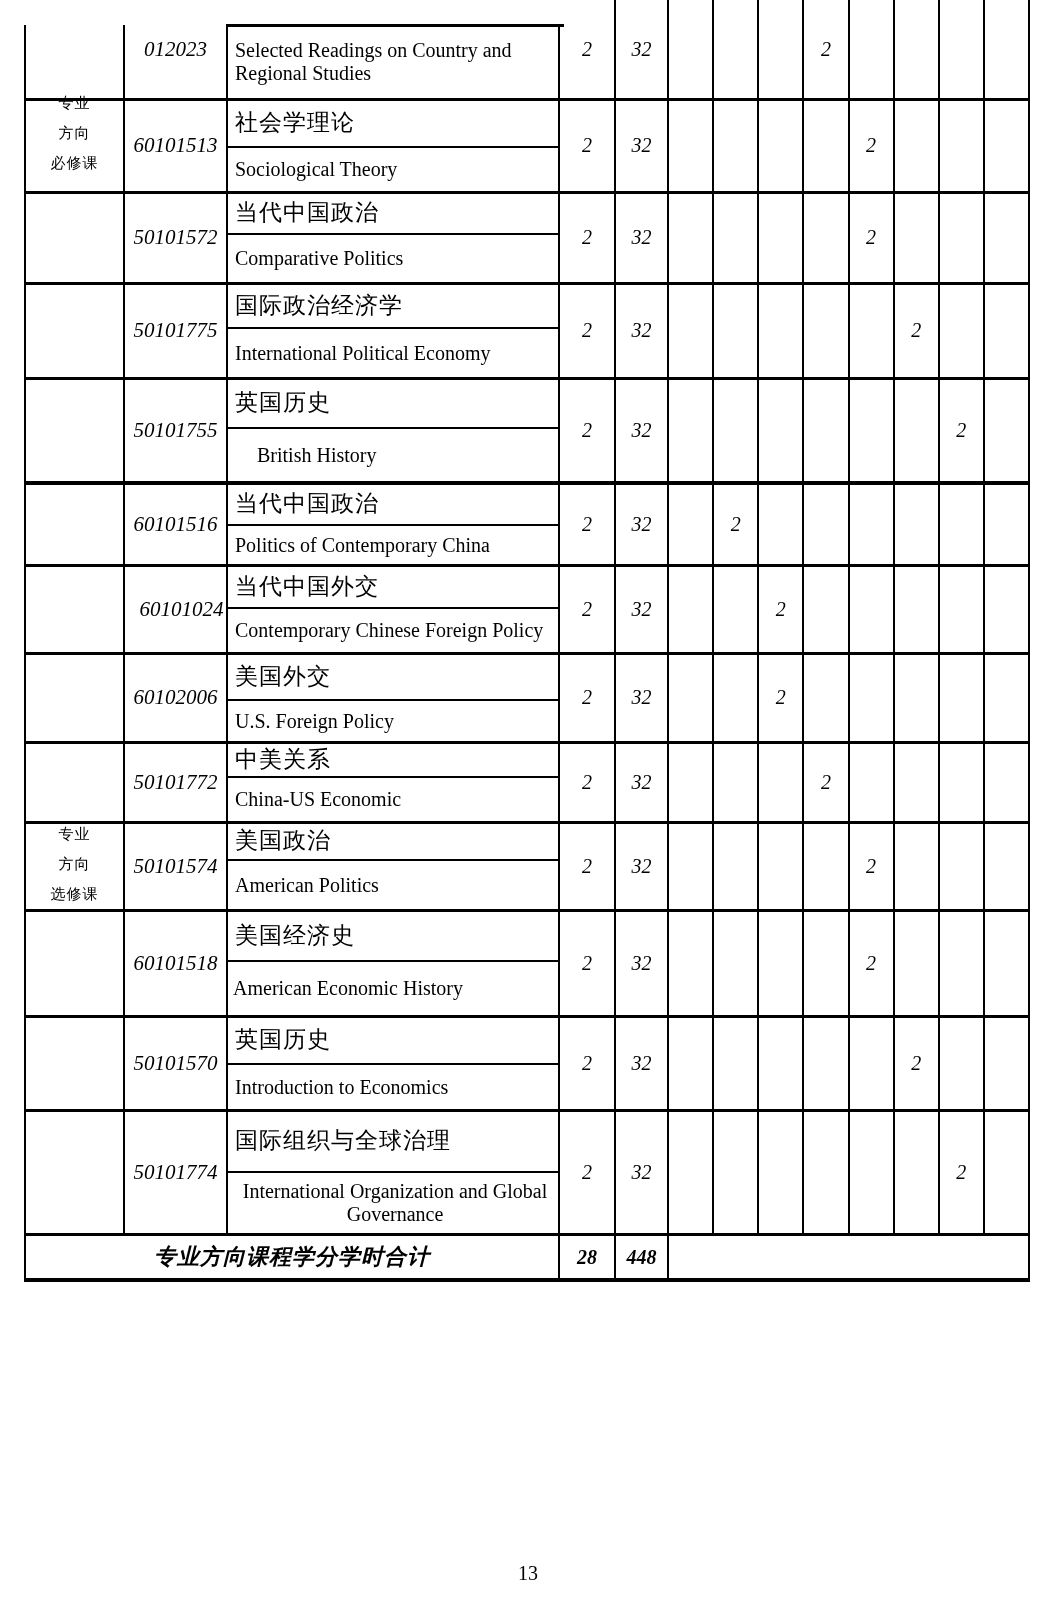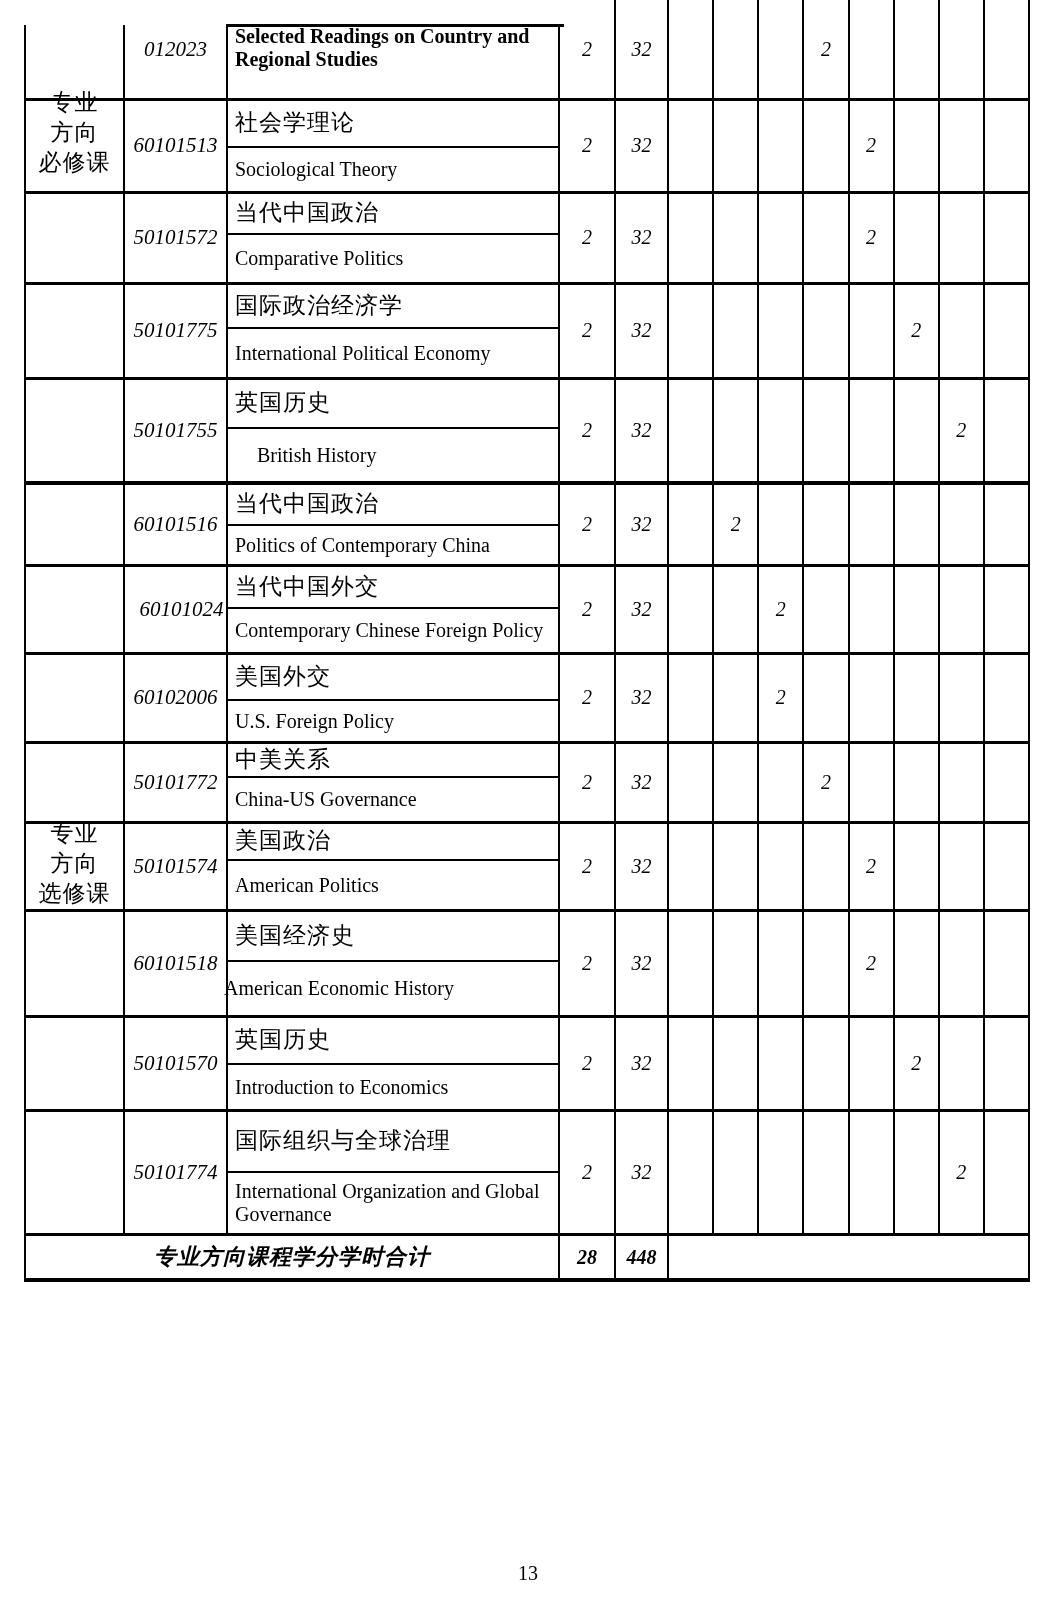--- a/index.html
+++ b/index.html
@@ -25,21 +25,21 @@
   .center{justify-content:center;text-align:center;font-style:italic;}
   .nametext{padding-left:7px;padding-right:3px;line-height:23px;}
   .zh{font-size:23px;letter-spacing:1px;line-height:26px;}
   .en{font-size:20px;}
   .code{font-size:21px;}
   .num{font-size:20px;}
   .bold{font-weight:bold;}
   .seclabel{
     flex-direction:column;
     justify-content:center;
-    font-size:23px;
+    font-size:15px;
     line-height:30px;
     text-align:center;
     letter-spacing:1px;
   }
   .totallabel{font-size:22px;letter-spacing:1px;}
   #page-number-box{
     position:absolute;
     display:flex;justify-content:center;align-items:center;
     font-size:20px;
   }
@@ -94,21 +94,21 @@
         <div>专业</div>
         <div>方向</div>
         <div>必修课</div>
       </div>
       <div class="cell seclabel" style="left: 27px; top: 816px; width: 95px; height: 96px;">
         <div>专业</div>
         <div>方向</div>
         <div>选修课</div>
       </div>
       <div class="cell center code" style="left: 124px; top: 0px; width: 103px; height: 99px;">012023</div>
-      <div class="cell en nametext" style="left: 228px; top: 12px; width: 330px; height: 72px; font-weight: bold;">Selected Readings on Country and Regional Studies</div>
+      <div class="cell en nametext" style="left: 228px; top: 26px; width: 330px; height: 72px;">Selected Readings on Country and Regional Studies</div>
       <div class="cell center num" style="left: 559px; top: 0px; width: 56px; height: 99px;">2</div>
       <div class="cell center num" style="left: 615px; top: 0px; width: 53px; height: 99px;">32</div>
       <div class="cell center num" style="left: 803.375px; top: 0px; width: 45.125px; height: 99px;">2</div>
       <div class="cell center code" style="left: 124px; top: 99px; width: 103px; height: 93px;">60101513</div>
       <div class="cell zh nametext" style="left: 228px; top: 100px; width: 330px; height: 46px;">社会学理论</div>
       <div class="cell en nametext" style="left: 228px; top: 148px; width: 330px; height: 43px; border-radius: 20px;">Sociological Theory</div>
       <div class="cell center num" style="left: 559px; top: 99px; width: 56px; height: 93px;">2</div>
       <div class="cell center num" style="left: 615px; top: 99px; width: 53px; height: 93px;">32</div>
       <div class="cell center num" style="left: 848.5px; top: 99px; width: 45.125px; height: 93px;">2</div>
       <div class="cell center code" style="left: 124px; top: 192px; width: 103px; height: 91px;">50101572</div>
@@ -142,45 +142,45 @@
       <div class="cell center num" style="left: 615px; top: 565px; width: 53px; height: 88px;">32</div>
       <div class="cell center num" style="left: 758.25px; top: 565px; width: 45.125px; height: 88px;">2</div>
       <div class="cell center code" style="left: 124px; top: 653px; width: 103px; height: 89px;">60102006</div>
       <div class="cell zh nametext" style="left: 228px; top: 654px; width: 330px; height: 45px;">美国外交</div>
       <div class="cell en nametext" style="left: 228px; top: 701px; width: 330px; height: 40px;">U.S. Foreign Policy</div>
       <div class="cell center num" style="left: 559px; top: 653px; width: 56px; height: 89px;">2</div>
       <div class="cell center num" style="left: 615px; top: 653px; width: 53px; height: 89px;">32</div>
       <div class="cell center num" style="left: 758.25px; top: 653px; width: 45.125px; height: 89px;">2</div>
       <div class="cell center code" style="left: 124px; top: 742px; width: 103px; height: 80px;">50101772</div>
       <div class="cell zh nametext" style="left: 228px; top: 743px; width: 330px; height: 33px;">中美关系</div>
-      <div class="cell en nametext" style="left: 228px; top: 778px; width: 330px; height: 43px;">China-US Governance</div>
+      <div class="cell en nametext" style="left: 228px; top: 778px; width: 330px; height: 43px;">China-US Economic</div>
       <div class="cell center num" style="left: 559px; top: 742px; width: 56px; height: 80px;">2</div>
       <div class="cell center num" style="left: 615px; top: 742px; width: 53px; height: 80px;">32</div>
       <div class="cell center num" style="left: 803.375px; top: 742px; width: 45.125px; height: 80px;">2</div>
       <div class="cell center code" style="left: 124px; top: 822px; width: 103px; height: 88px;">50101574</div>
       <div class="cell zh nametext" style="left: 228px; top: 823px; width: 330px; height: 36px;">美国政治</div>
       <div class="cell en nametext" style="left: 228px; top: 861px; width: 330px; height: 48px;">American Politics</div>
       <div class="cell center num" style="left: 559px; top: 822px; width: 56px; height: 88px;">2</div>
       <div class="cell center num" style="left: 615px; top: 822px; width: 53px; height: 88px;">32</div>
       <div class="cell center num" style="left: 848.5px; top: 822px; width: 45.125px; height: 88px;">2</div>
       <div class="cell center code" style="left: 124px; top: 910px; width: 103px; height: 106px;">60101518</div>
       <div class="cell zh nametext" style="left: 228px; top: 911px; width: 330px; height: 49px;">美国经济史</div>
-      <div class="cell en nametext" style="left: 217px; top: 962px; width: 330px; height: 53px;">American Economic History</div>
+      <div class="cell en nametext" style="left: 226px; top: 962px; width: 330px; height: 53px;">American Economic History</div>
       <div class="cell center num" style="left: 559px; top: 910px; width: 56px; height: 106px;">2</div>
       <div class="cell center num" style="left: 615px; top: 910px; width: 53px; height: 106px;">32</div>
       <div class="cell center num" style="left: 848.5px; top: 910px; width: 45.125px; height: 106px;">2</div>
       <div class="cell center code" style="left: 124px; top: 1016px; width: 103px; height: 94px;">50101570</div>
       <div class="cell zh nametext" style="left: 228px; top: 1017px; width: 330px; height: 46px;">英国历史</div>
       <div class="cell en nametext" style="left: 228px; top: 1065px; width: 330px; height: 44px;">Introduction to Economics</div>
       <div class="cell center num" style="left: 559px; top: 1016px; width: 56px; height: 94px;">2</div>
       <div class="cell center num" style="left: 615px; top: 1016px; width: 53px; height: 94px;">32</div>
       <div class="cell center num" style="left: 893.625px; top: 1016px; width: 45.125px; height: 94px;">2</div>
       <div class="cell center code" style="left: 124px; top: 1110px; width: 103px; height: 124px;">50101774</div>
       <div class="cell zh nametext" style="left: 228px; top: 1111px; width: 330px; height: 60px;">国际组织与全球治理</div>
-      <div class="cell en nametext" style="left: 228px; top: 1173px; width: 330px; height: 60px;">International Organization and Global Governance</div>
+      <div class="cell en nametext" style="left: 228px; top: 1173px; width: 330px; height: 60px; text-align: center;">International Organization and Global Governance</div>
       <div class="cell center num" style="left: 559px; top: 1110px; width: 56px; height: 124px;">2</div>
       <div class="cell center num" style="left: 615px; top: 1110px; width: 53px; height: 124px;">32</div>
       <div class="cell center num" style="left: 938.75px; top: 1110px; width: 45.125px; height: 124px;">2</div>
       <div class="cell center bold totallabel" style="left: 25px; top: 1234px; width: 534px; height: 46px;">专业方向课程学分学时合计</div>
       <div class="cell center bold num" style="left: 559px; top: 1234px; width: 56px; height: 46px;">28</div>
       <div class="cell center bold num" style="left: 615px; top: 1234px; width: 53px; height: 46px;">448</div>
     </div>
   <div id="page-number-box" style="left:478px;top:1558px;width:100px;height:30px;">13</div>
 </div>
 

